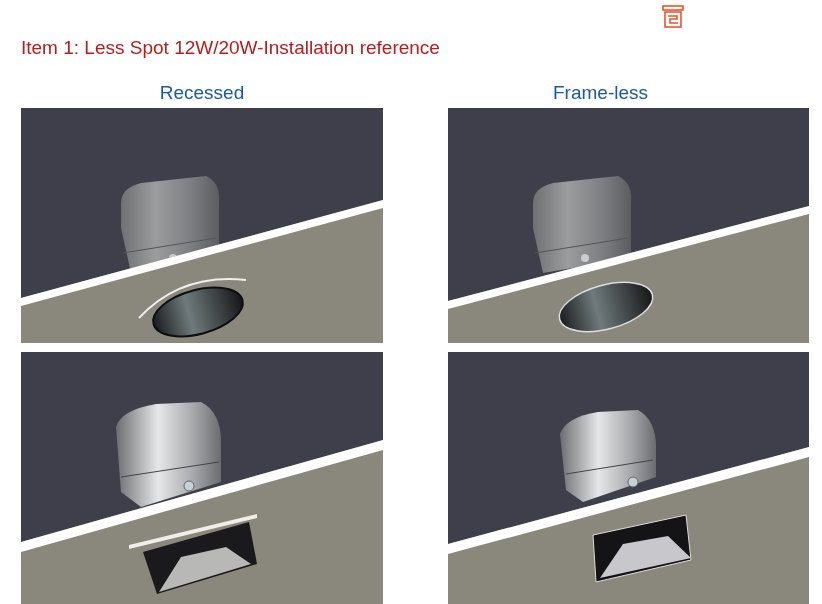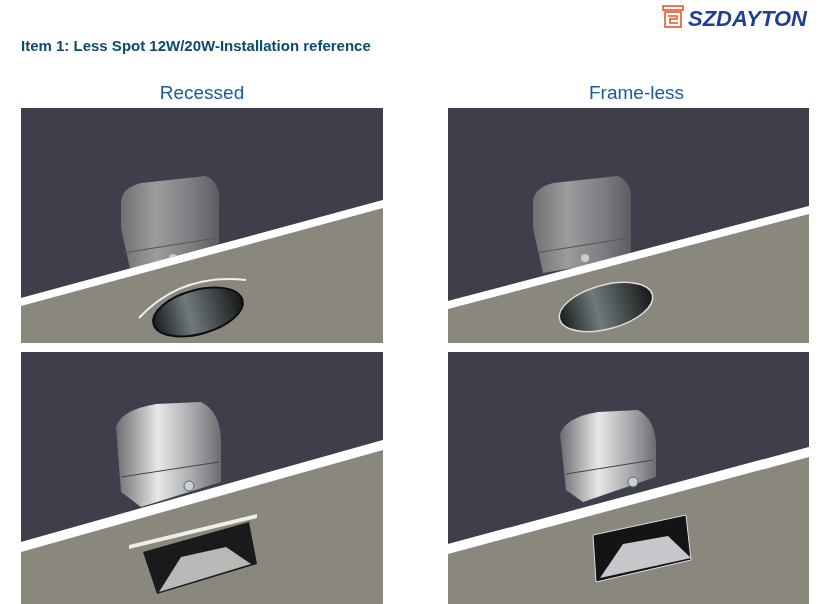--- a/index.html
+++ b/index.html
@@ -1,41 +1,40 @@
 <!DOCTYPE html>
 <html><head>
 <meta charset="utf-8">
 <style>
   html,body{margin:0;padding:0;background:#fff;}
   body{width:822px;height:604px;position:relative;overflow:hidden;font-family:"Liberation Sans",sans-serif;}
-  .title{position:absolute;left:21px;top:37px;font-size:15px;font-weight:bold;color:#0c4a6e;white-space:nowrap;}
+  .title{position:absolute;left:21px;top:37px;font-size:19px;font-weight:normal;color:#b91c1c;white-space:nowrap;}
   .col-label{position:absolute;font-size:19px;font-weight:normal;color:#1a5aa0;text-align:center;}
   .logo{position:absolute;left:662px;top:6px;height:26px;display:flex;align-items:center;}
   .logo-text{font-size:22px;font-weight:bold;font-style:italic;color:#1f3f96;letter-spacing:0px;margin-left:4px;}
   .panel{position:absolute;overflow:hidden;background:#3f3f4c;}
   .panel svg{display:block;width:100%;height:100%;}
 </style>
 </head>
 <body>
 
 <div class="logo">
   <span>
     <svg width="22" height="24" viewBox="0 0 22 24">
       <rect x="1" y="1" width="20" height="4" fill="none" stroke="#e4572e" stroke-width="1.6"></rect>
       <rect x="3" y="7" width="16" height="15" fill="none" stroke="#e4572e" stroke-width="1.6"></rect>
       <path d="M6 11 H15 V14 H8 V18 H16" fill="none" stroke="#e4572e" stroke-width="1.6"></path>
     </svg>
   </span>
-  <span class="logo-text">SZDAYTON</span>
 </div>
 
 <div class="title">Item 1: Less Spot 12W/20W-Installation reference</div>
 
 <div class="col-label" style="left:21px;top:82px;width:362px;">Recessed</div>
-<div class="col-label" style="left:456px;top:82px;width:361px;">Frame-less</div>
+<div class="col-label" style="left:420px;top:82px;width:361px;">Frame-less</div>
 
 <div class="panel" style="left:21px;top:108px;width:362px;height:235px;">
   <svg viewBox="0 0 362 235" preserveAspectRatio="none">
     <defs>
       <linearGradient id="cyl1" x1="0" x2="1" y1="0" y2="0">
         <stop offset="0" stop-color="#6e7072"></stop>
           <stop offset="0.35" stop-color="#9a9c9e"></stop>
           <stop offset="0.7" stop-color="#7d7f82"></stop>
           <stop offset="1" stop-color="#5b5d60"></stop>
       </linearGradient>

